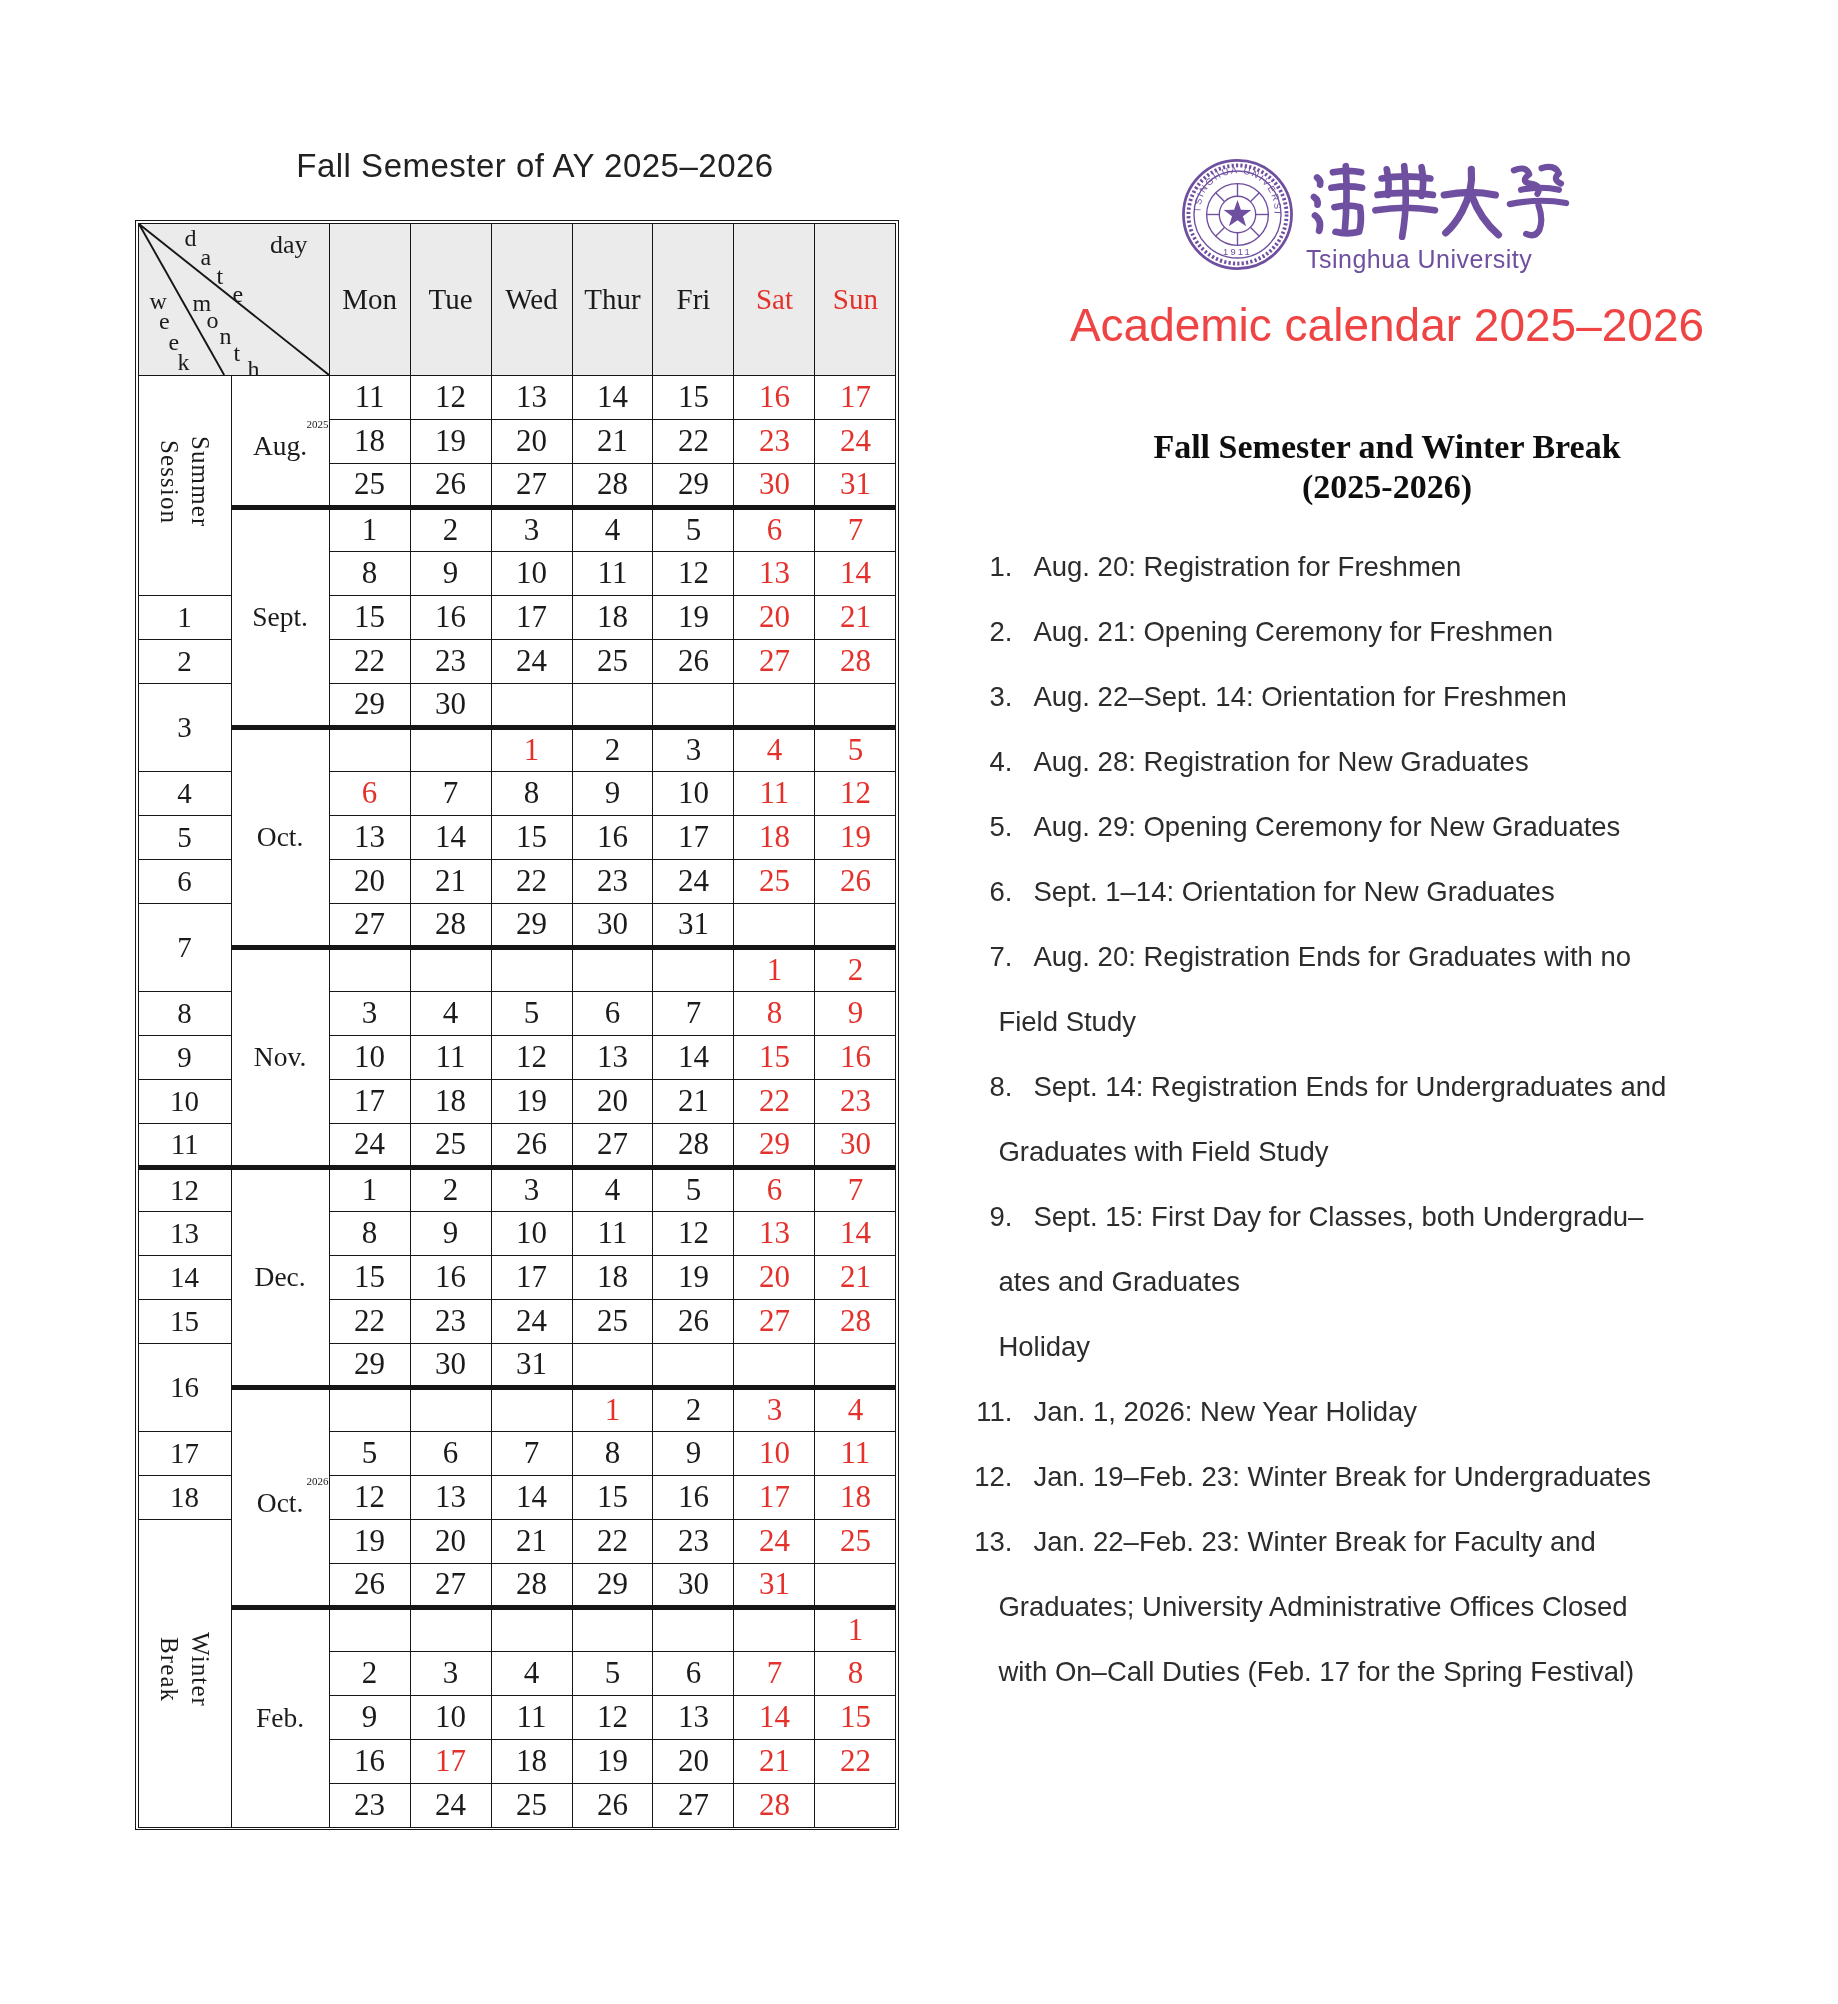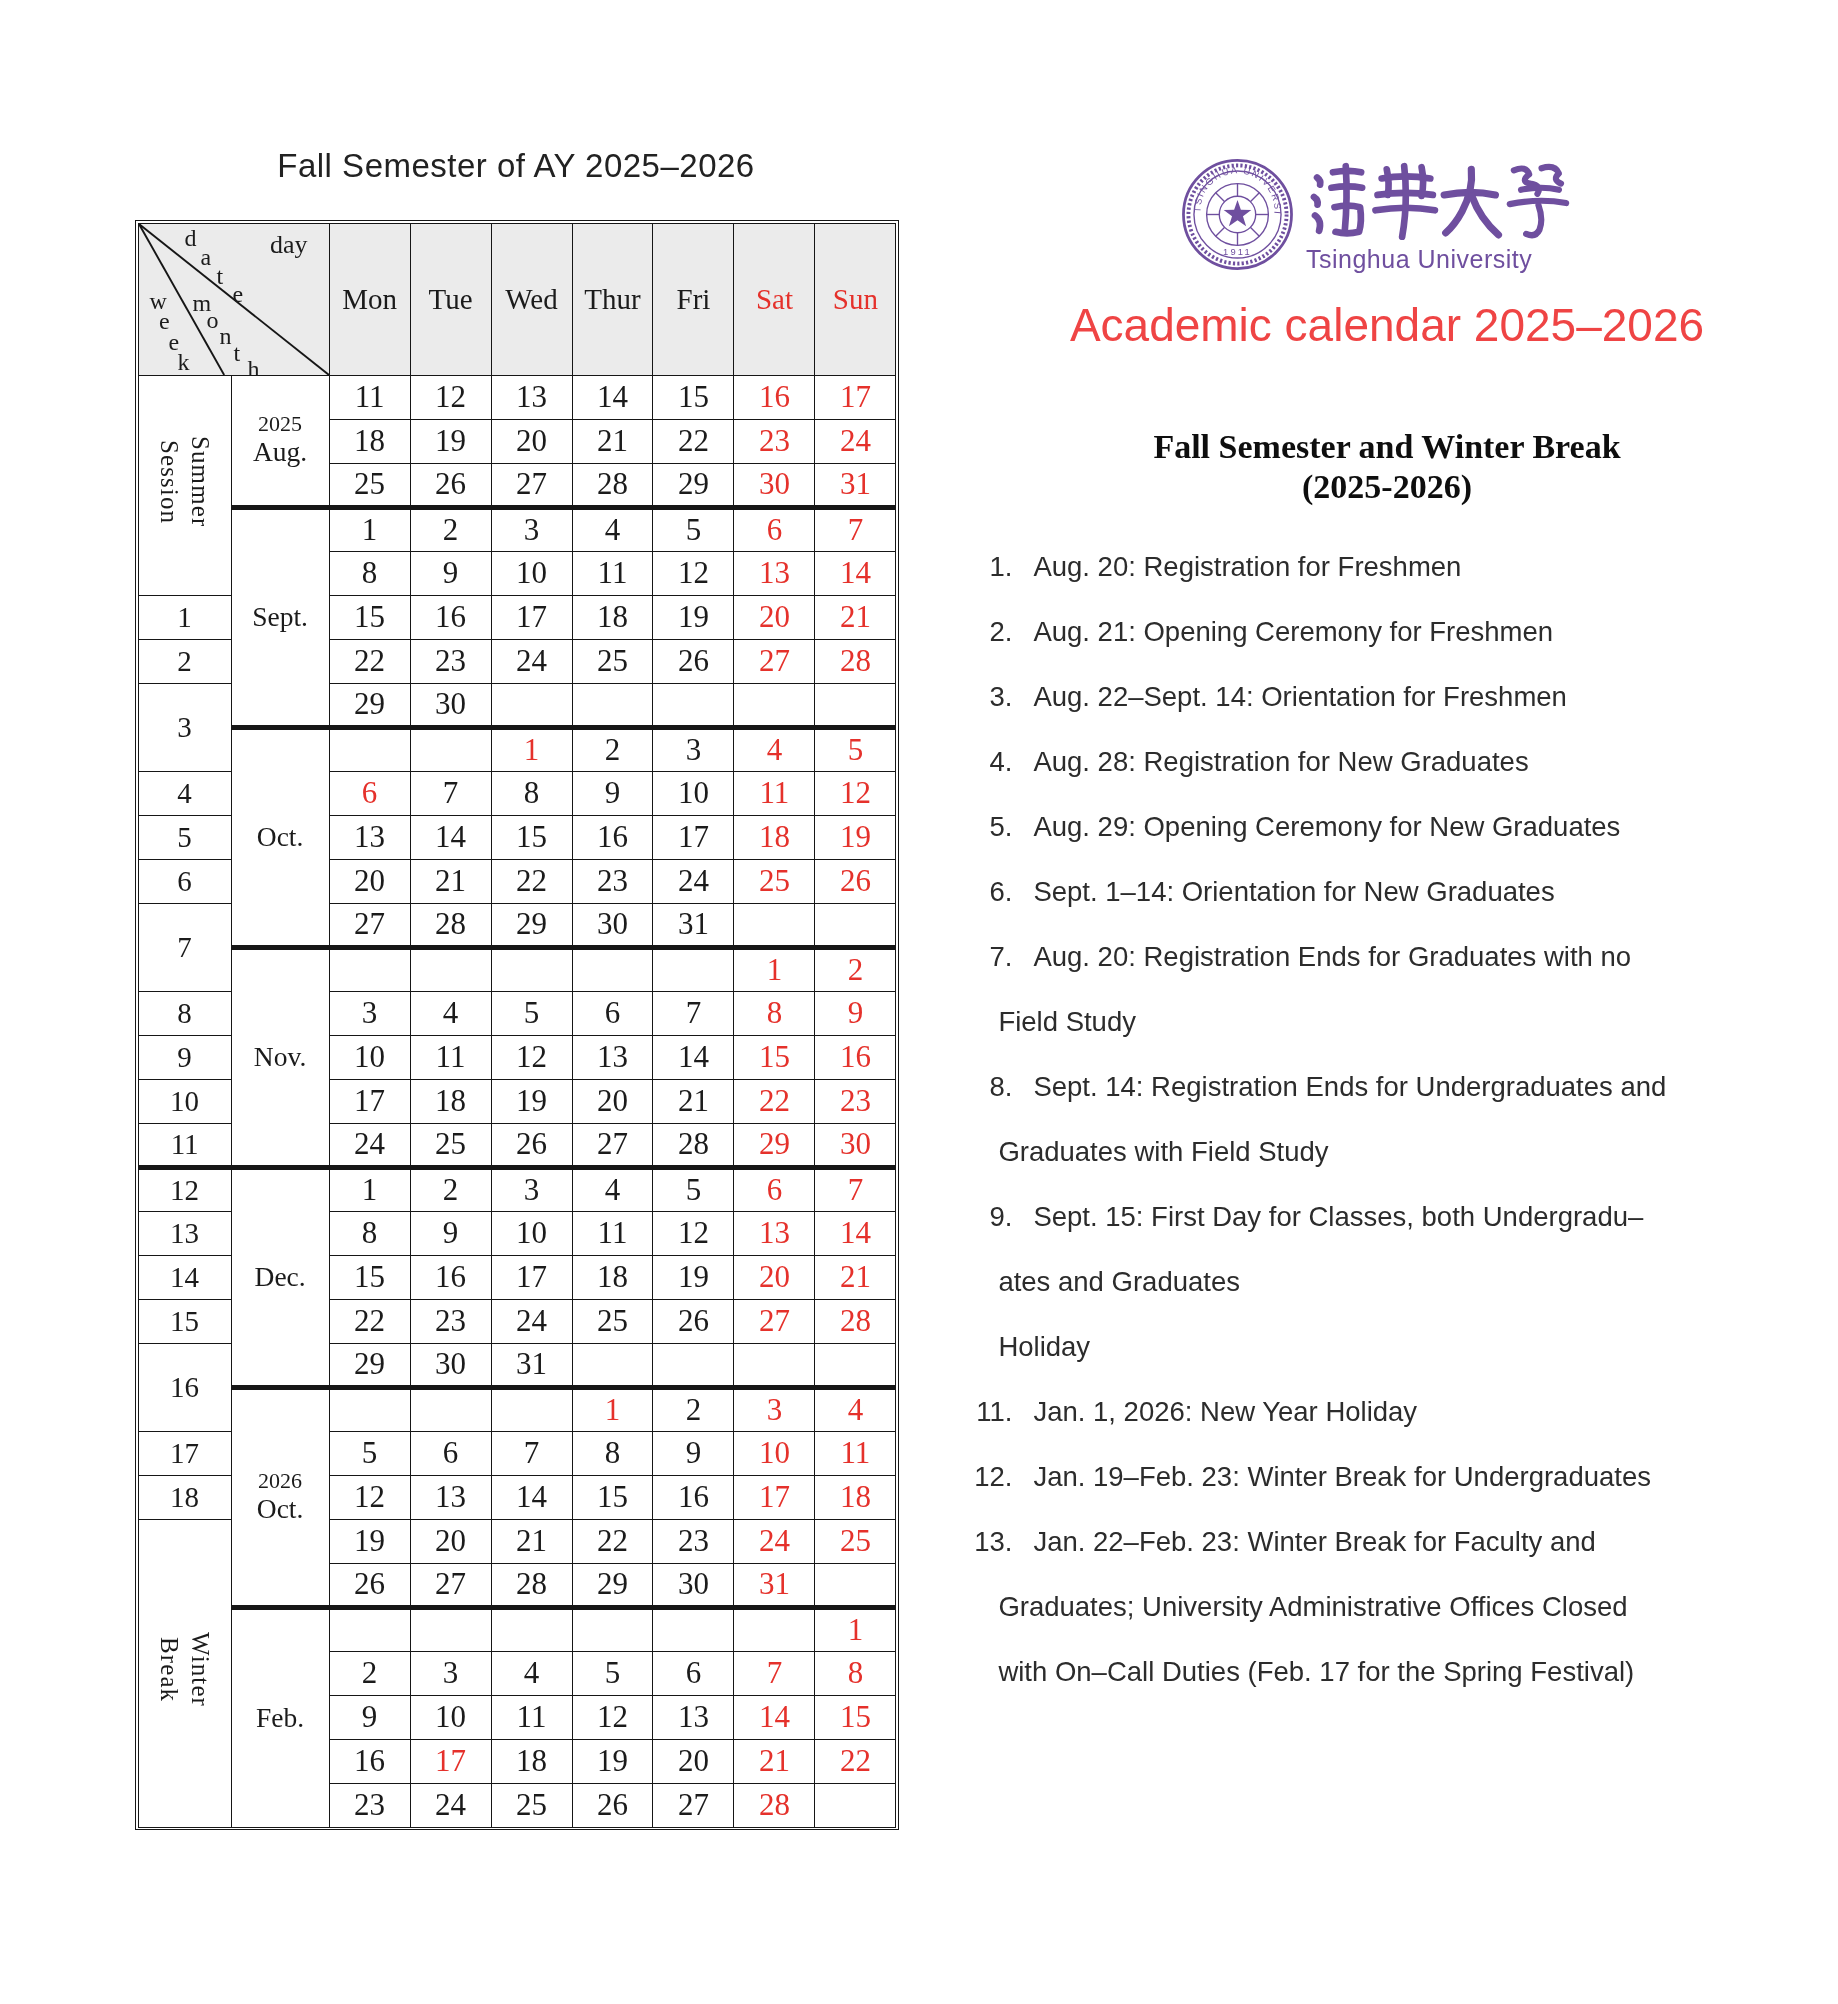--- a/index.html
+++ b/index.html
@@ -1,37 +1,37 @@
 <!DOCTYPE html>
 <html style="font-size:8.8px"><head>
 <meta charset="utf-8">
 <style>
   html,body{margin:0;padding:0;background:#ffffff;}
   .page{position:relative;width:1839px;height:2005px;background:#ffffff;overflow:hidden;
         font-family:"Liberation Serif",serif;color:#1b1b1b;}
 
   
-  .cal-title{position:absolute;left:134px;top:147px;width:764px;text-align:center;
+  .cal-title{position:absolute;left:153px;top:147px;width:764px;text-align:center;
              font-family:"Liberation Sans",sans-serif;font-stretch:condensed;
              font-size:33px;color:#222;letter-spacing:0.5px;}
   .cal-wrap{position:absolute;left:135px;top:220px;width:764px;
             border:1.6px solid #161616;padding:1.6px;box-sizing:border-box;background:#fff;}
   table.cal{border-collapse:collapse;width:100%;table-layout:fixed;}
   table.cal td,table.cal th{border:1.6px solid #161616;text-align:center;vertical-align:middle;
             padding:0;overflow:hidden;}
   tr.datarow{height:44px;}
   tr.hdr{height:152px;}
   tr.hdr th,tr.hdr td{background:#ebebeb;}
   tr.mstart td{border-top:5px solid #161616;}
   th.dayhdr{font-size:29px;font-weight:normal;font-family:"Liberation Serif",serif;}
   td.daycell{font-size:31px;}
   .red{color:#e5312b;}
   td.weekcell{font-size:29px;}
   td.monthcell{font-size:27.5px;line-height:1.15;}
-  .msub{font-size:22px;line-height:1.1;}
+  .msub{font-size:11px;line-height:1.1;text-align:right;}
   .vwrap{writing-mode:vertical-rl;display:inline-block;font-size:25px;line-height:1.25;letter-spacing:1.1px;}
   .vwrap span{display:block;}
   
   td.corner{position:relative;}
   td.corner svg.diag{position:absolute;left:0;top:0;width:100%;height:100%;}
   td.corner svg.diag line{stroke:#161616;stroke-width:3.5px;}
   .c-day{position:absolute;right:21px;top:6.6px;font-size:26px;}
   .c-letter{position:absolute;font-size:24px;line-height:1;}
 
   

